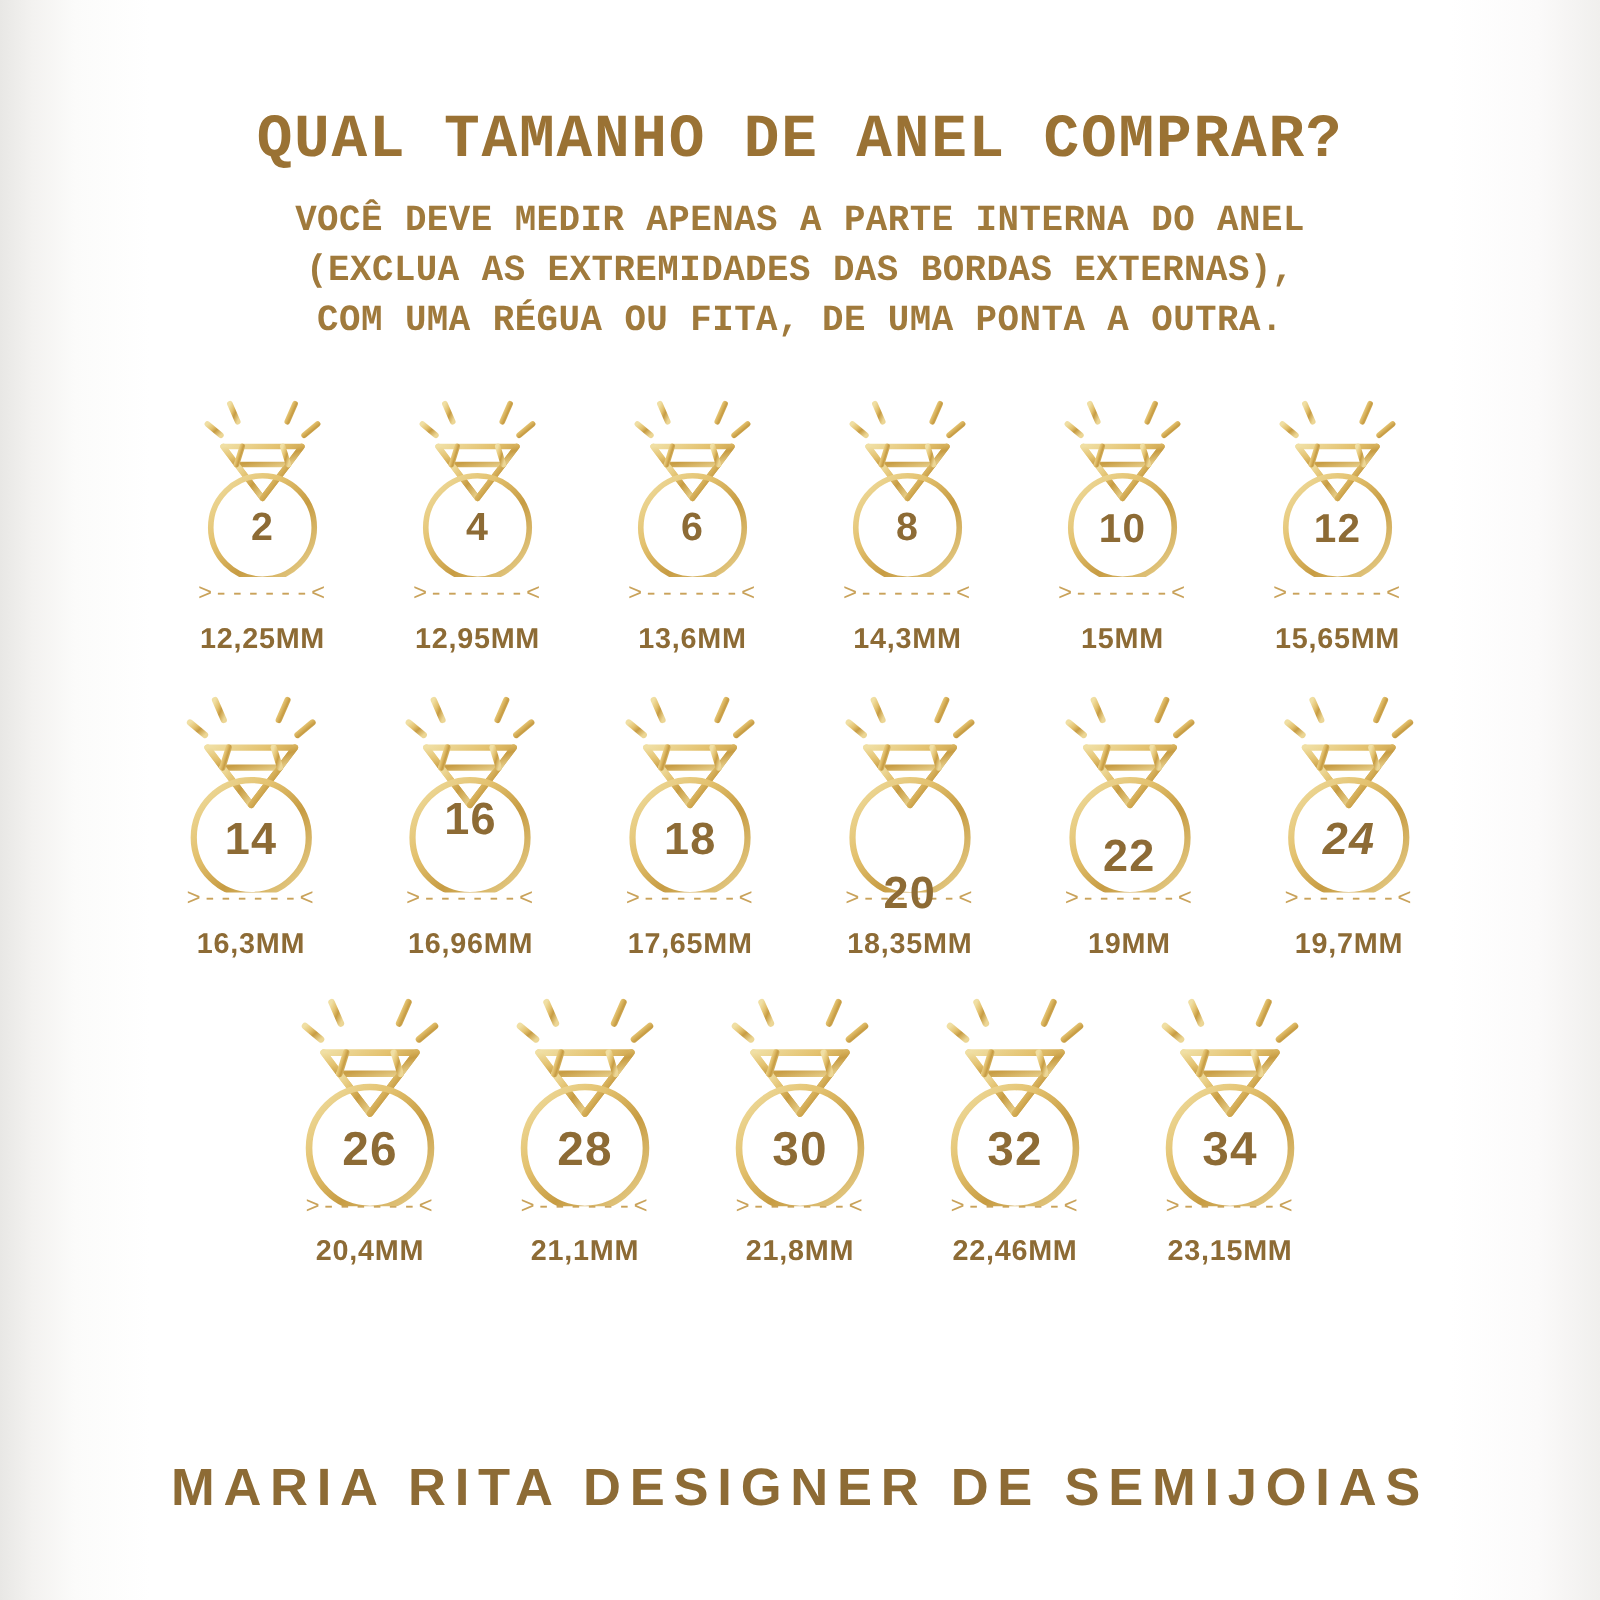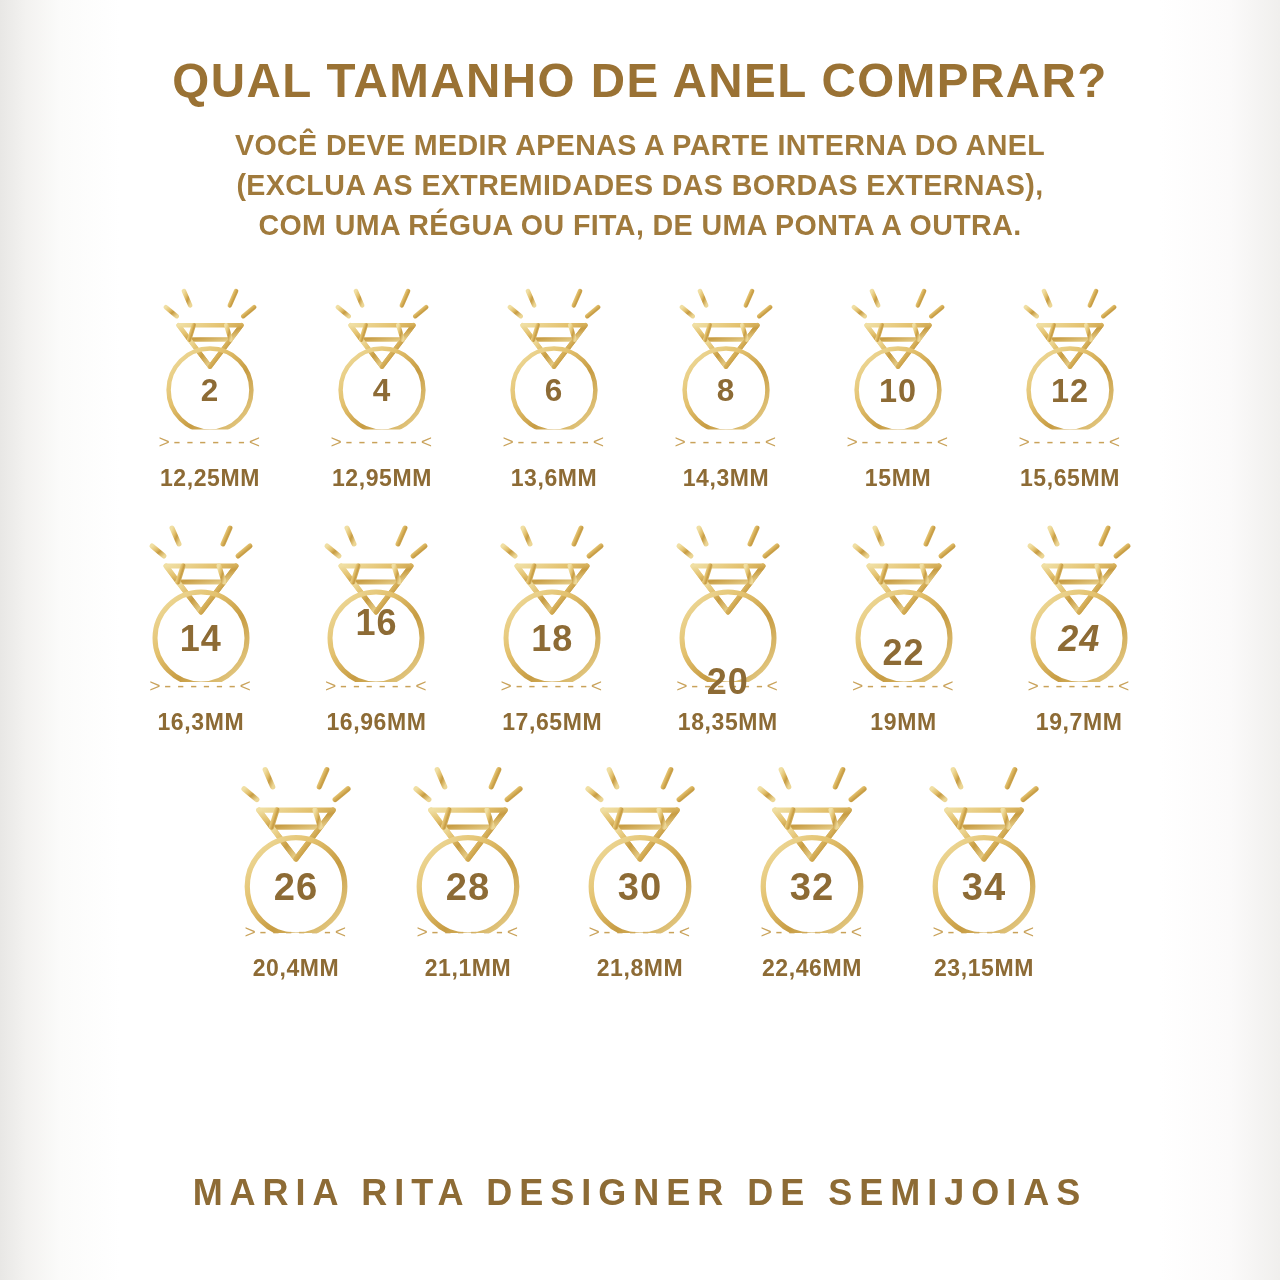--- a/index.html
+++ b/index.html
@@ -16,22 +16,23 @@
   #page {
     position: relative;
     width: 1280px;
     height: 1280px;
     background:
       linear-gradient(90deg, #e8e7e5 0px, #f3f2f0 26px, #fbfbfa 60px, #ffffff 120px, #ffffff 1160px, #fbfafa 1230px, #f0efed 1280px);
   }
 
   
   .header {
-    padding-top: 54px;
+    padding-top: 86px;
     text-align: center;
+    font-family: Liberation Mono, monospace;
   }
   .title {
     font-size: 49px;
     letter-spacing: 1.5px;
     font-weight: bold;
     color: #9a7234;
     text-transform: uppercase;
     line-height: 1.08;
     font-stretch: condensed;
     transform: scaleX(0.97);
@@ -114,21 +115,21 @@
   .r2 .cell { width: 172px; }
   .r3 .cell { width: 172px; justify-content: center; }
 
   
   .footer {
     position: absolute;
     left: 0;
     right: 0;
     bottom: 66px;
     text-align: center;
-    font-size: 36px;
+    font-size: 42px;
     font-weight: bold;
     color: #8d6b35;
     letter-spacing: 7px;
     text-transform: uppercase;
   }
 </style>
 </head>
 <body>
 
 <div id="page">

